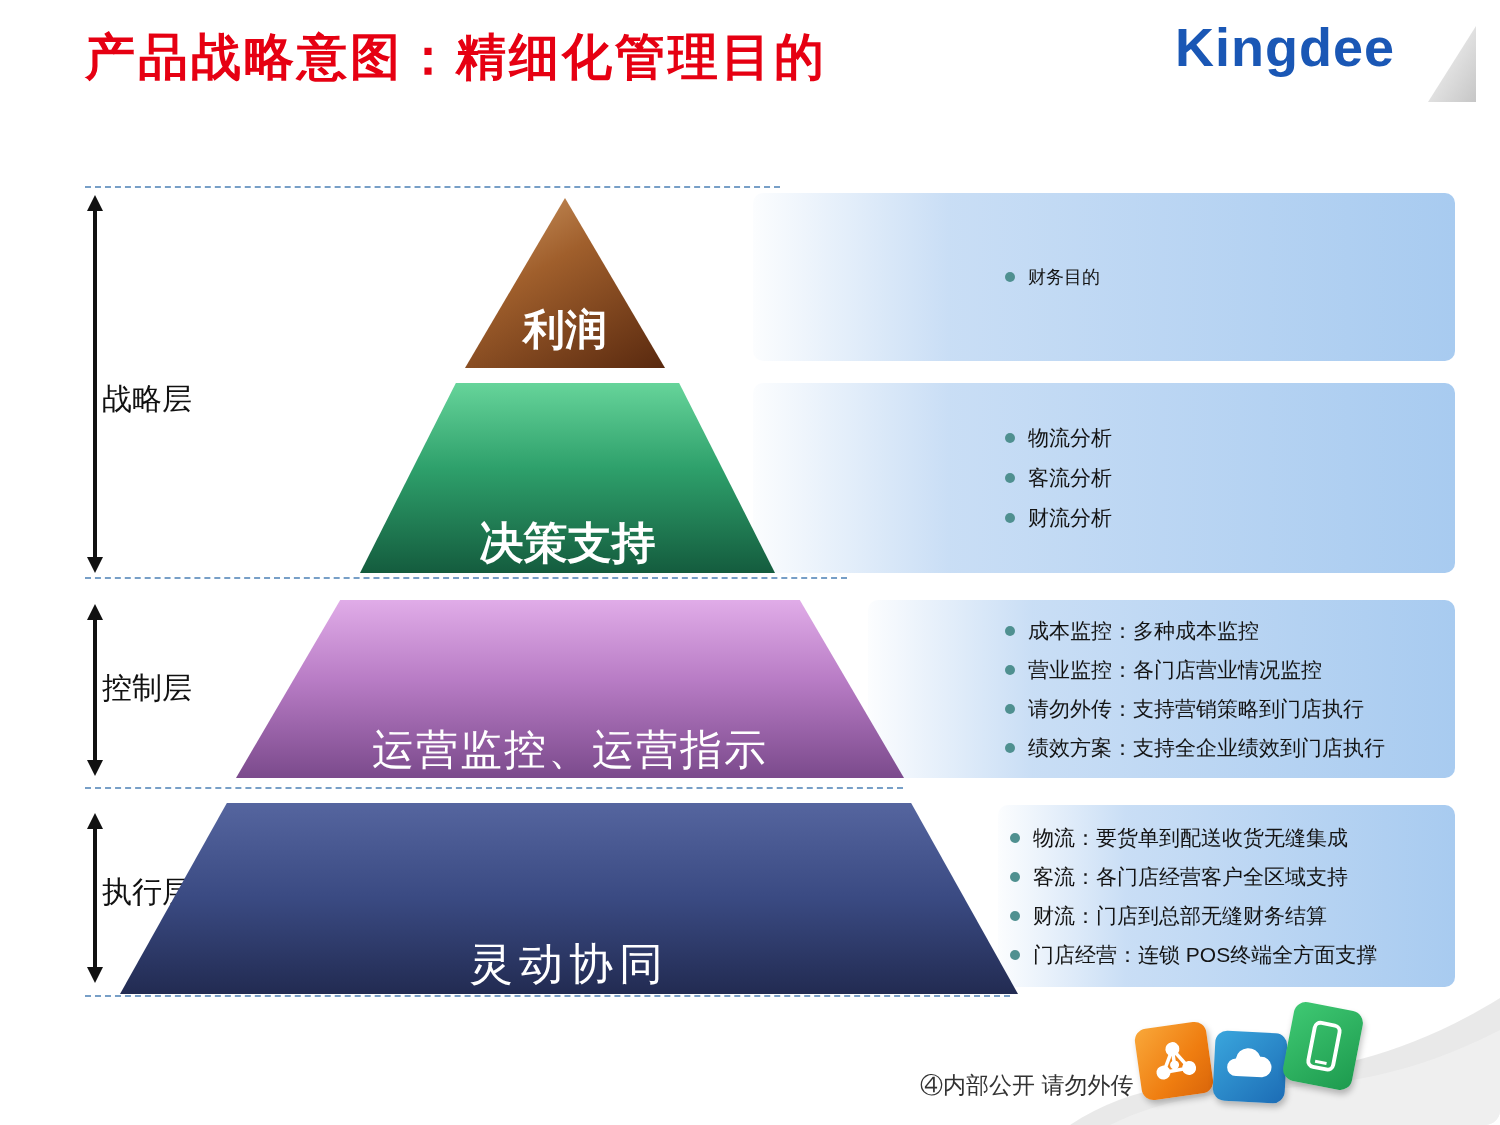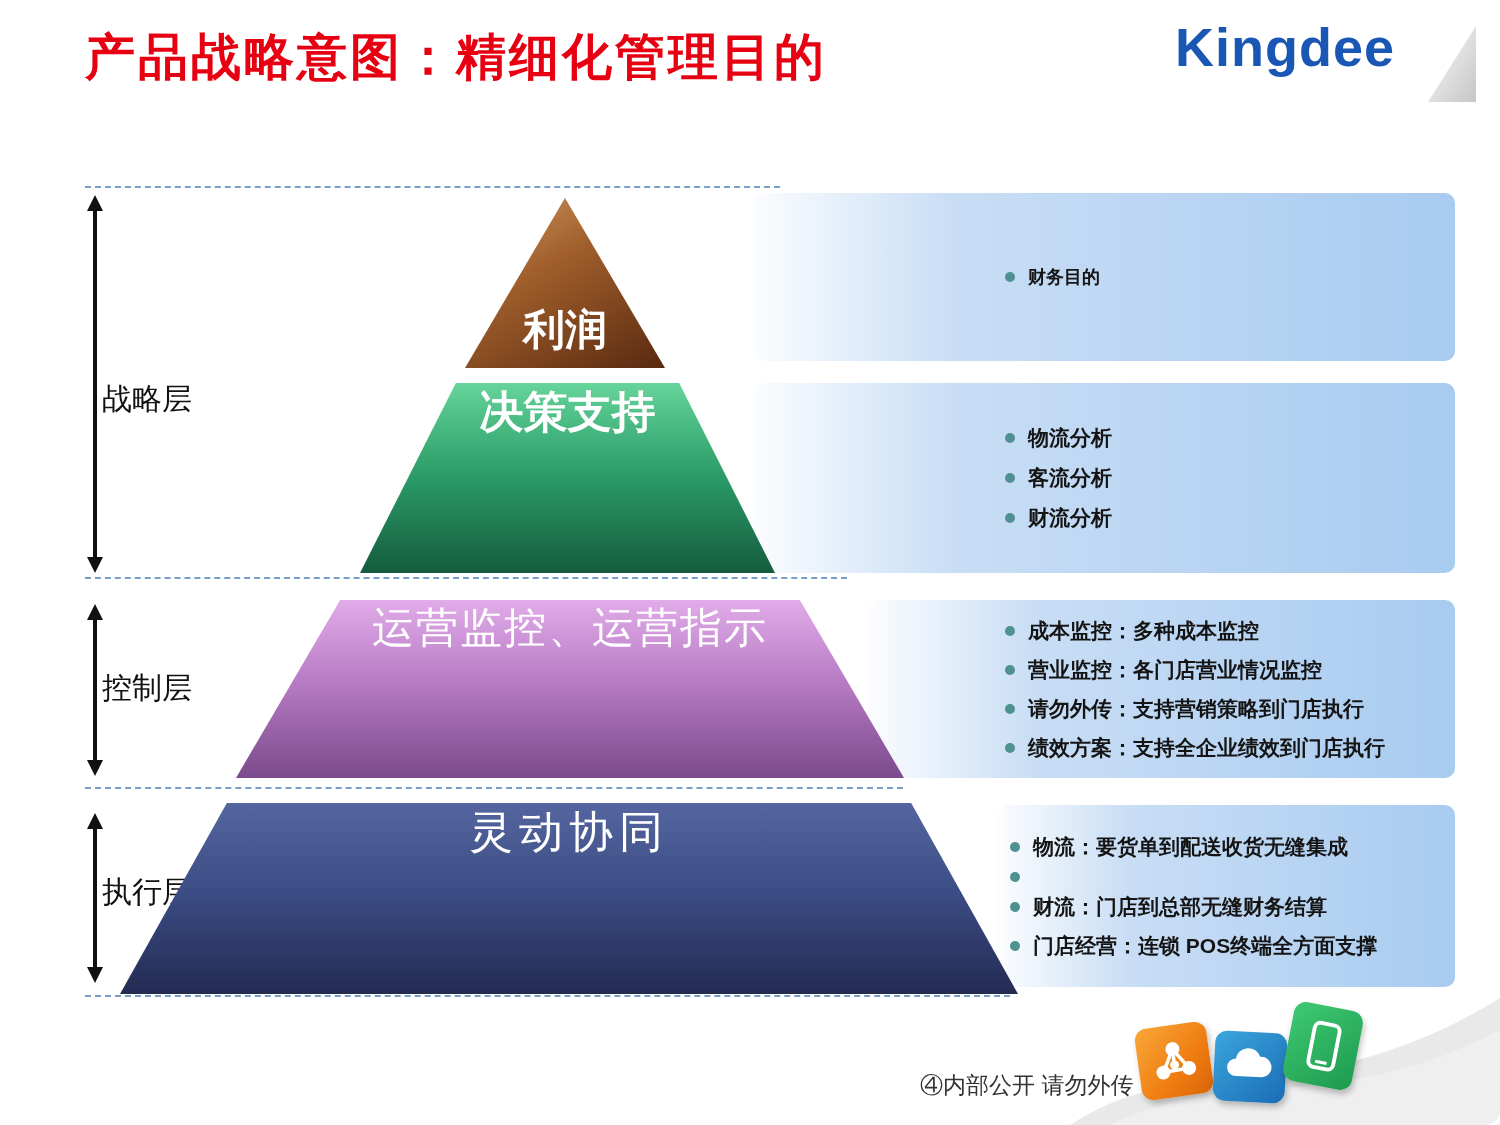--- a/index.html
+++ b/index.html
@@ -28,25 +28,25 @@
   
   .panel{position:absolute;border-radius:10px;display:flex;flex-direction:column;
          justify-content:center;box-sizing:border-box;
          background:linear-gradient(to right, rgba(172,204,240,0.04) 0%, rgba(172,204,240,0.65) 28%, #a8cbf0 100%);}
   .p1{left:753px;top:193px;width:702px;height:168px;padding-left:252px;gap:12px;}
   .p2{left:753px;top:383px;width:702px;height:190px;padding-left:252px;gap:12px;}
   .p3{left:868px;top:600px;width:587px;height:178px;padding-left:137px;gap:11px;}
   .p4{left:998px;top:805px;width:457px;height:182px;padding-left:12px;gap:11px;}
   .bullet{display:flex;align-items:center;gap:13px;}
   .dot{width:10px;height:10px;border-radius:50%;background:#4f9090;flex:none;}
-  .btext{font-weight:bold;font-size:21px;color:#141414;white-space:nowrap;}
+  .btext{font-weight:normal;font-size:21px;color:#141414;white-space:nowrap;}
   .btext.sm{font-size:18px;}
 
   
-  .pyr{position:absolute;display:flex;align-items:flex-start;justify-content:center;color:#ffffff;
+  .pyr{position:absolute;display:flex;align-items:flex-end;justify-content:center;color:#ffffff;
        box-sizing:border-box;filter:drop-shadow(0 6px 5px rgba(0,0,0,0.35));}
   .pyr1{left:465px;top:198px;width:200px;height:170px;
         clip-path:polygon(50% 0,100% 100%,0 100%);
         background:linear-gradient(150deg,#cf9a66 0%,#a05f2c 40%,#59290f 100%);
         align-items:flex-end;padding-bottom:10px;font-size:42px;font-weight:bold;}
   .pyr2{left:360px;top:383px;width:415px;height:190px;
         clip-path:polygon(23.1% 0,76.9% 0,100% 100%,0 100%);
         background:linear-gradient(to bottom,#66d49a 0%,#2ea06b 45%,#145c3e 100%);
         font-size:44px;font-weight:bold;}
   .pyr3{left:236px;top:600px;width:668px;height:178px;
@@ -157,20 +157,21 @@
     </div>
   </div>
 
   <div class="panel p4">
     <div class="bullet">
       <span class="dot"></span>
       <span class="btext">物流：要货单到配送收货无缝集成</span>
     </div>
     <div class="bullet">
       <span class="dot"></span>
+      <span class="btext">客流：各门店经营客户全区域支持</span>
     </div>
     <div class="bullet">
       <span class="dot"></span>
       <span class="btext">财流：门店到总部无缝财务结算</span>
     </div>
     <div class="bullet">
       <span class="dot"></span>
       <span class="btext">门店经营：连锁  POS终端全方面支撑</span>
     </div>
   </div>

